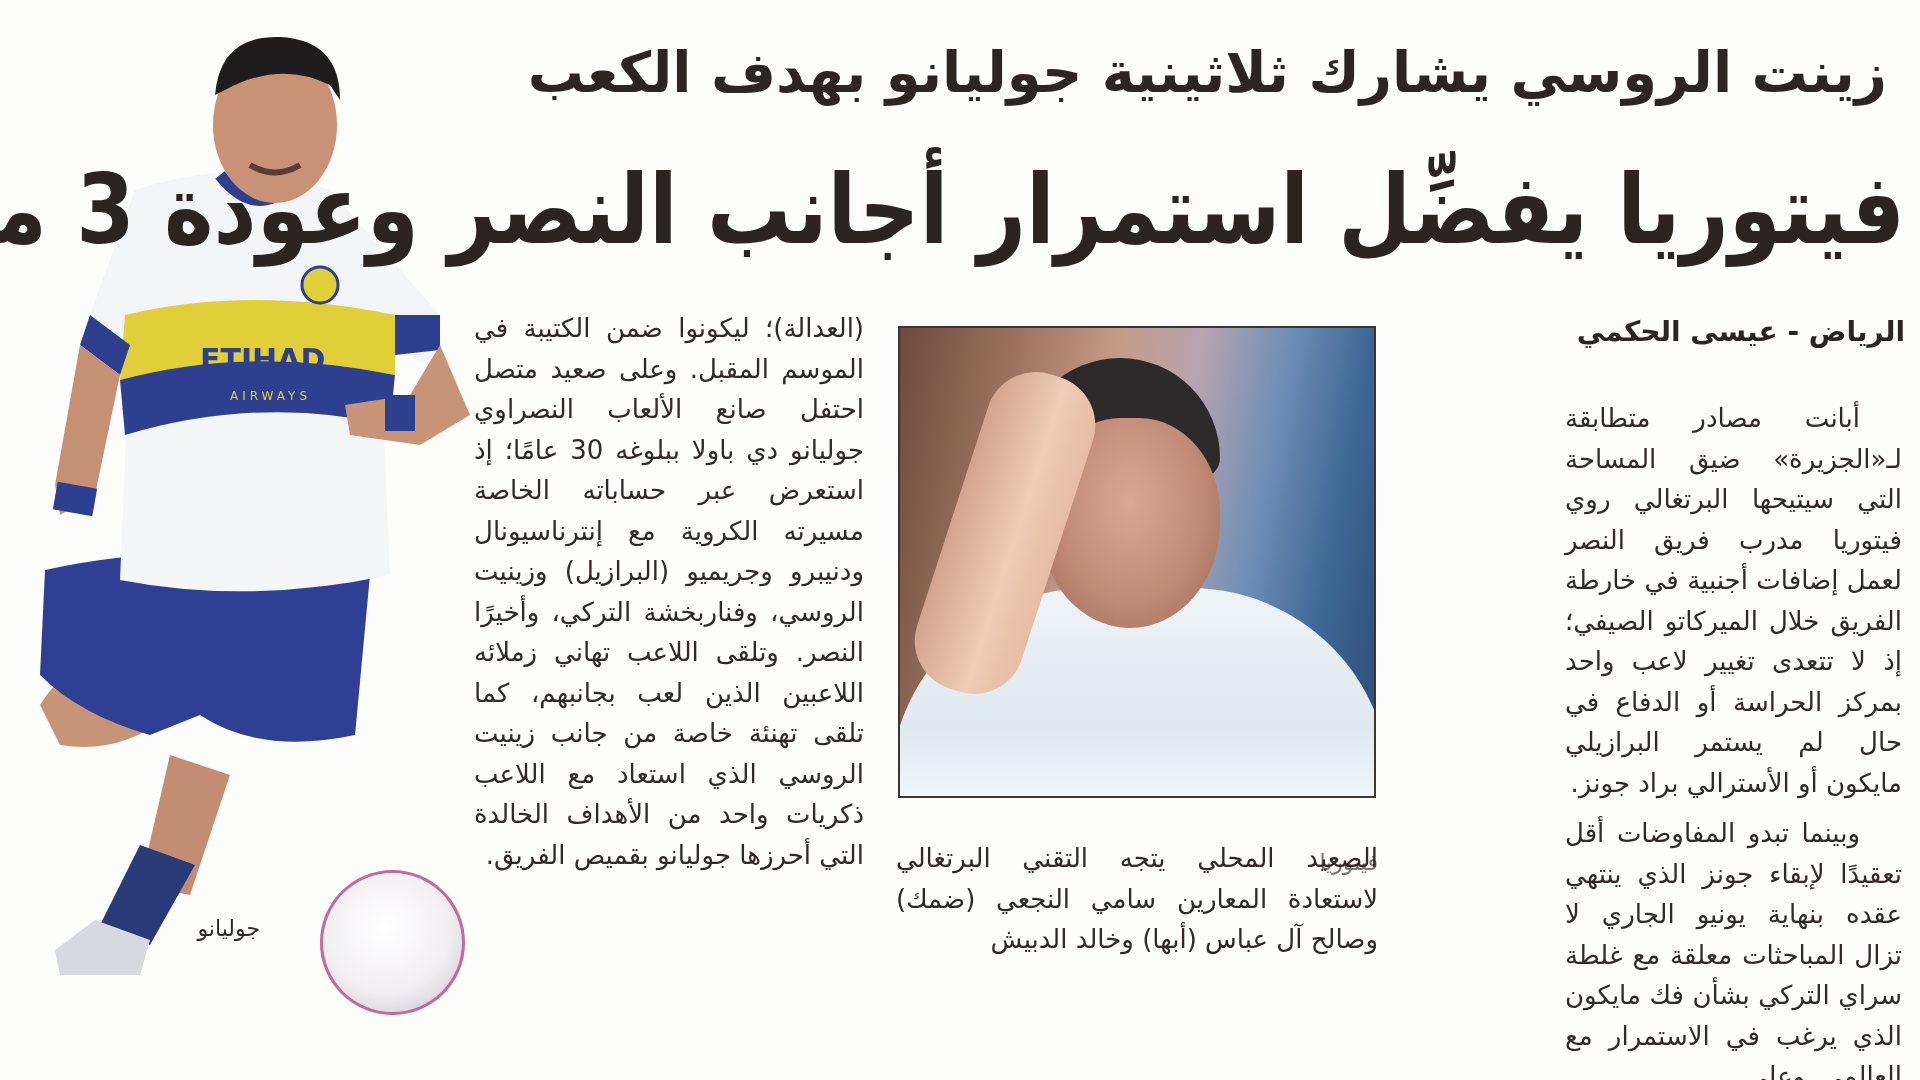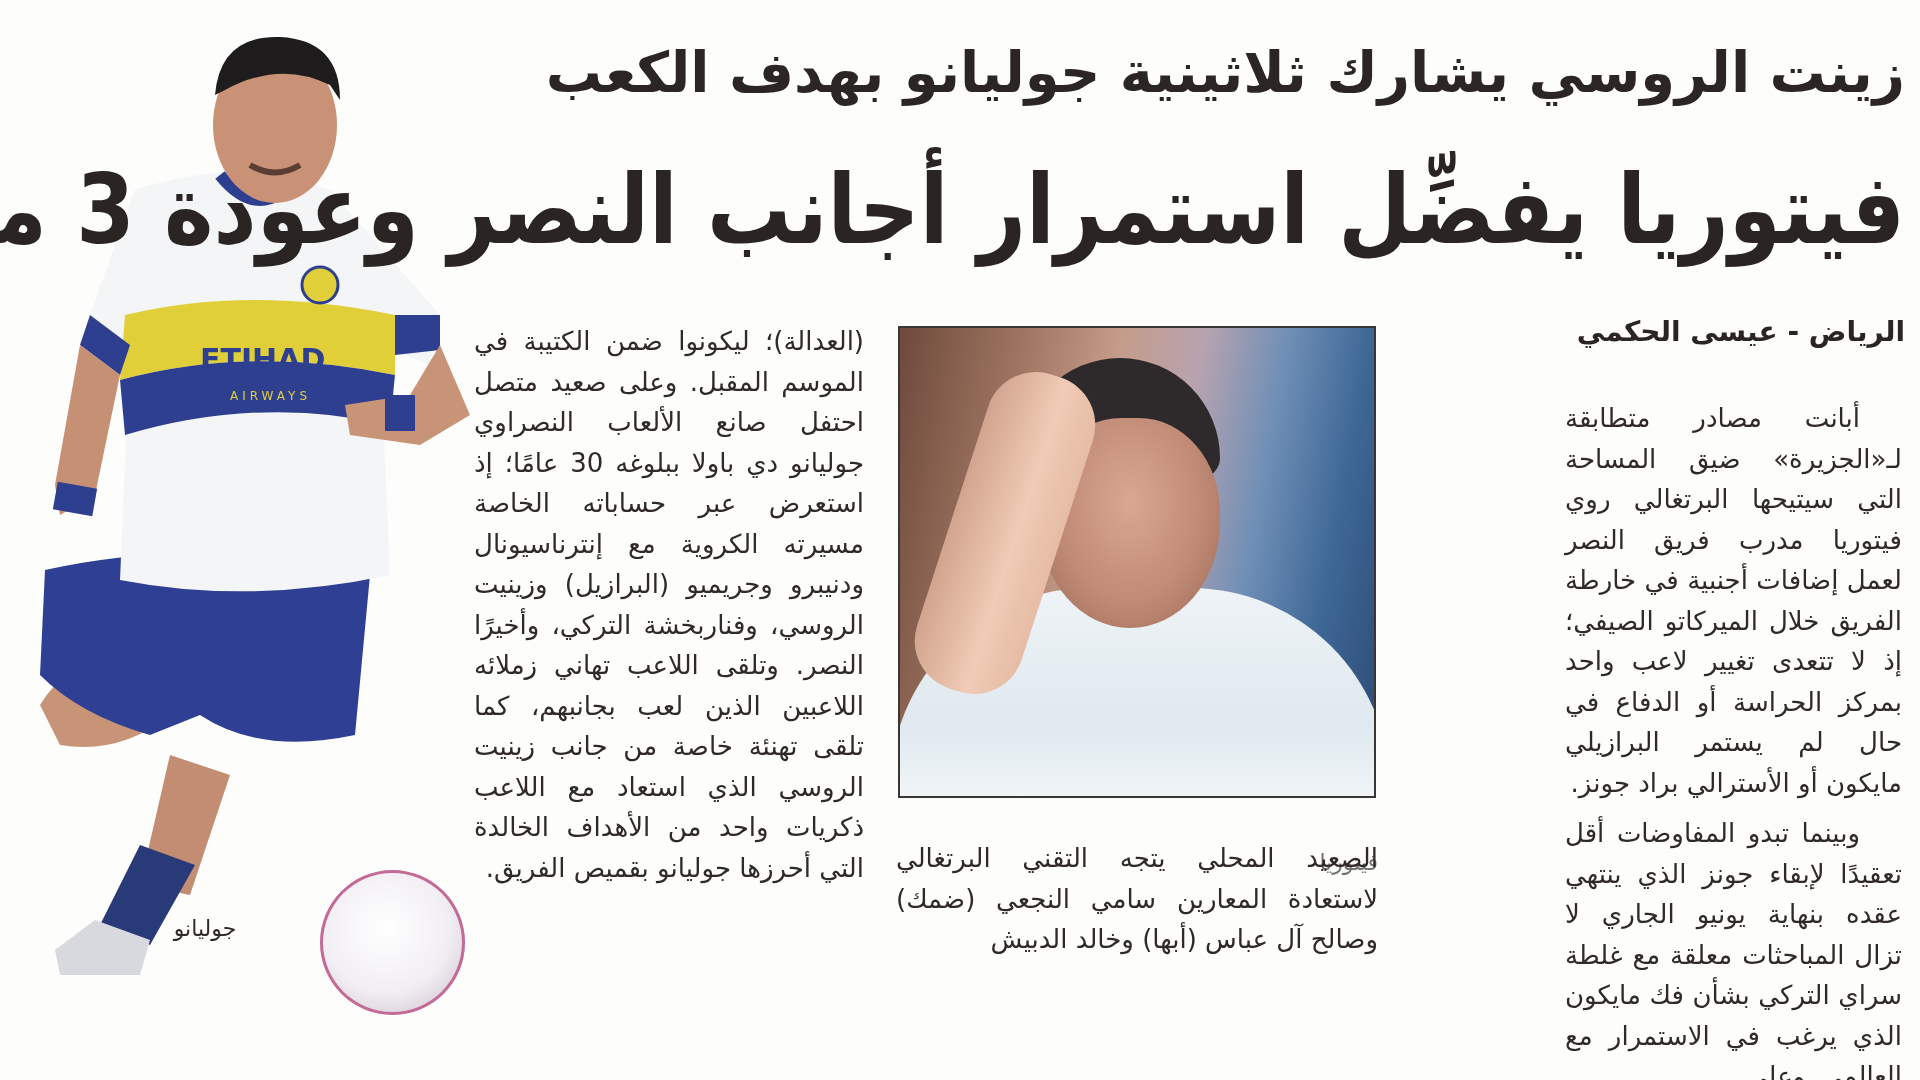--- a/index.html
+++ b/index.html
@@ -5,21 +5,21 @@
   html, body { margin: 0; padding: 0; }
   body {
     width: 1920px; height: 1080px; overflow: hidden; position: relative;
     background: #fdfdfc; color: #2a2523;
     font-family: "DejaVu Sans", sans-serif;
   }
   .abs { position: absolute; }
   .rtl { direction: rtl; text-align: right; }
 
   .subhead {
-    left: 640px; top: 28px; width: 1265px; height: 90px;
+    left: 622px; top: 28px; width: 1265px; height: 90px;
     font-size: 56px; font-weight: bold; line-height: 90px;
     color: #2b2624; letter-spacing: -1px; white-space: nowrap;
   }
   .headline {
     left: 460px; top: 145px; width: 1445px; height: 130px;
     font-size: 84px; font-weight: bold; line-height: 130px;
     color: #2a2422; letter-spacing: -2px; white-space: nowrap;
     transform: scaleY(1.15); transform-origin: right center;
   }
 
@@ -31,21 +31,21 @@
   .col {
     font-size: 26px; line-height: 40.5px; color: #2f2a27;
     text-align: justify; text-align-last: right;
   }
   .col p { margin: 0; }
   .col p.indent { text-indent: 42px; }
   .col p + p { margin-top: 10px; }
 
   .col1 { left: 1565px; top: 398px; width: 337px; height: 620px; }
   .col2 { left: 896px; top: 838px; width: 482px; height: 140px; }
-  .col3 { left: 474px; top: 321px; width: 390px; height: 700px; }
+  .col3 { left: 474px; top: 308px; width: 390px; height: 700px; }
 
   .photo {
     left: 898px; top: 326px; width: 478px; height: 472px;
     border: 2px solid #3a3634; box-sizing: border-box; overflow: hidden;
     background: linear-gradient(100deg, #6e4a3b 0%, #a57a66 25%, #c59c8a 40%, #b7a3b0 55%, #6f8fb6 70%, #3e6796 85%, #2e4a75 100%);
   }
   .photo .hair {
     position: absolute; left: 120px; top: 30px; width: 200px; height: 120px;
     background: #2e2a2c; border-radius: 100px 100px 20px 20px;
   }
@@ -64,21 +64,21 @@
     background: linear-gradient(180deg, #eef3f6, #dfe9ef 60%, #f5f8fa);
     border-radius: 200px 200px 0 0;
   }
 
   .caption-vitoria {
     left: 1250px; top: 846px; width: 128px; height: 34px;
     font-size: 22px; line-height: 34px; color: #737373;
   }
   .caption-juliano {
     left: 150px; top: 912px; width: 110px; height: 34px;
-    font-size: 22px; line-height: 34px; color: #2f2a27; text-align: center;
+    font-size: 22px; line-height: 34px; color: #2f2a27; 
   }
 
   .player { left: 0; top: 15px; width: 470px; height: 960px; }
   .ball {
     left: 320px; top: 870px; width: 145px; height: 145px; border-radius: 50%;
     background: radial-gradient(circle at 45% 40%, #ffffff 0%, #f1eef3 55%, #d9cfd9 80%, #b49bb0 100%);
     box-shadow: inset 0 0 0 3px #c46a97;
   }
 
   .bottom-cut {

